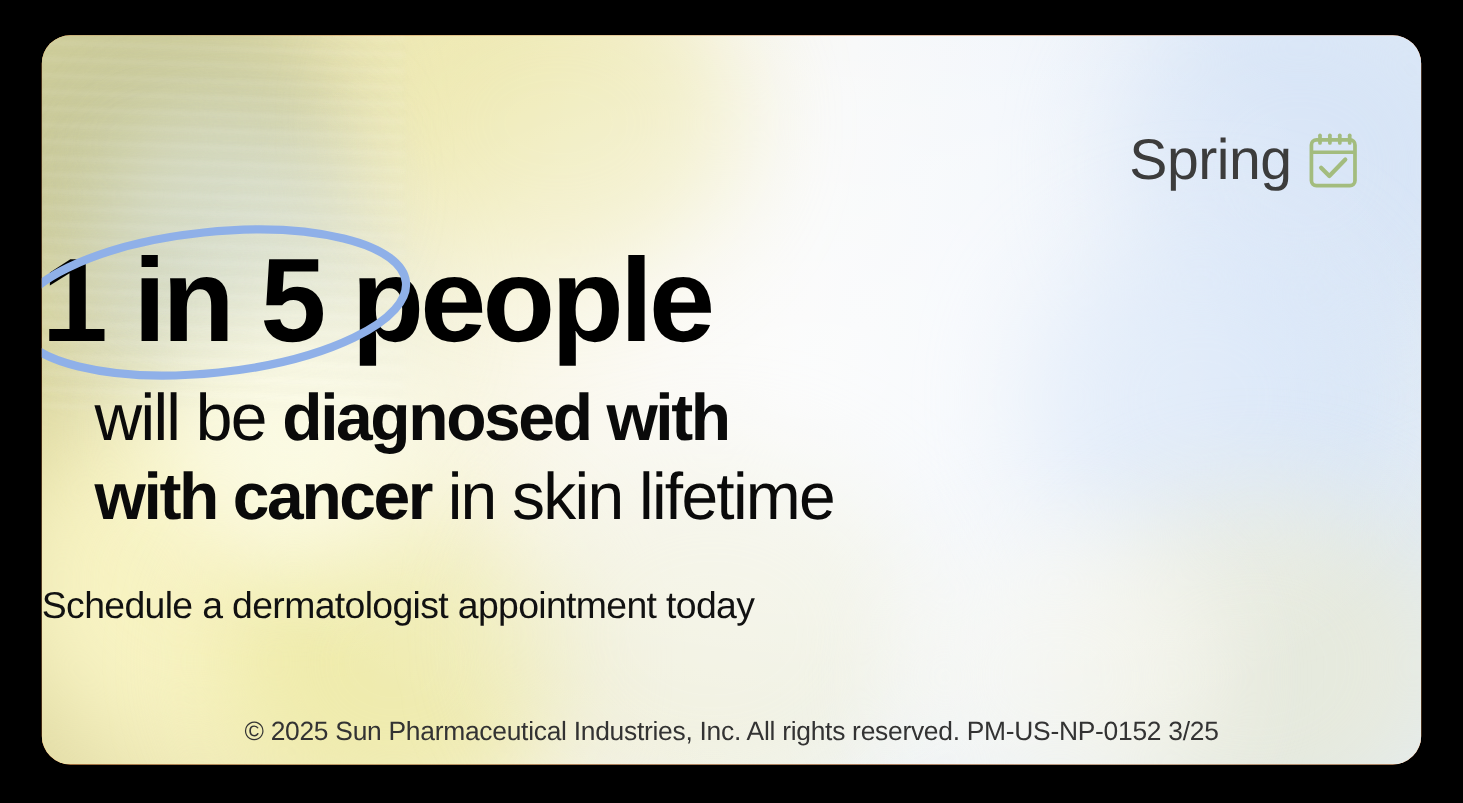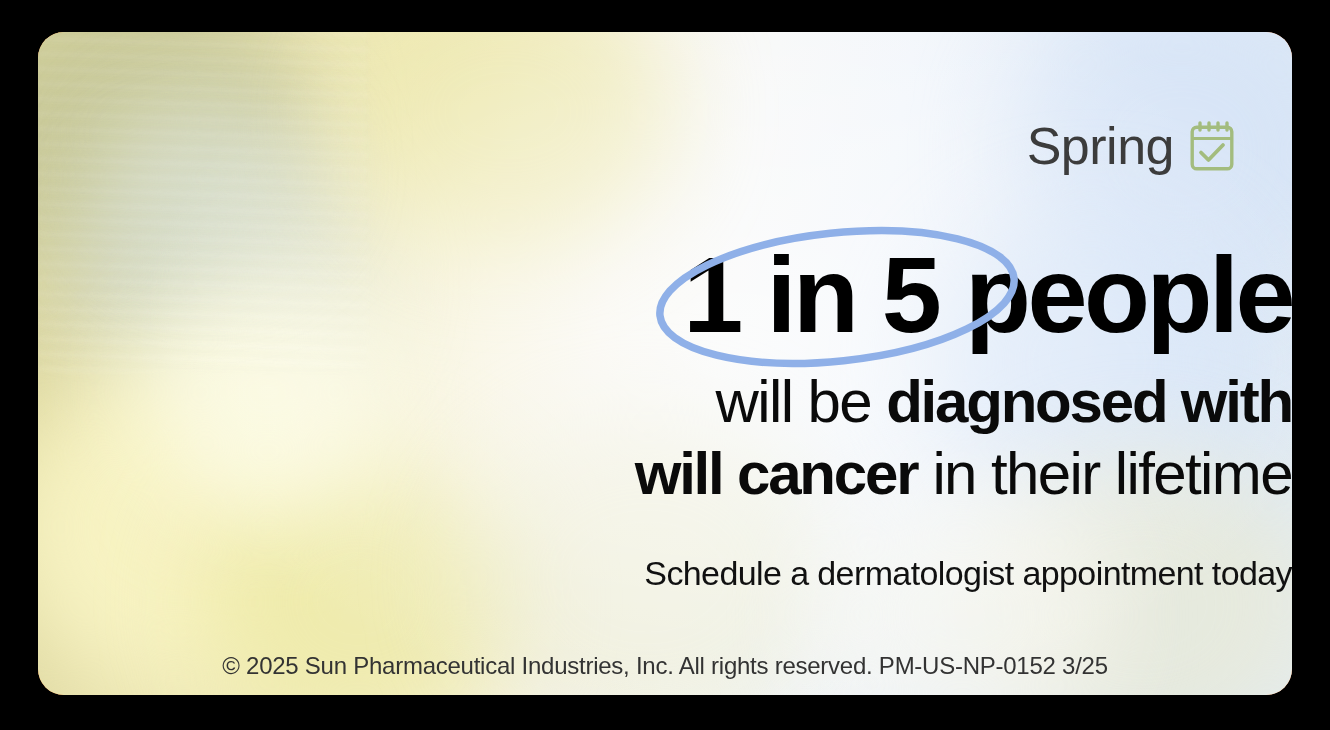--- a/index.html
+++ b/index.html
@@ -111,22 +111,22 @@
     letter-spacing:-0.5px;
     line-height:1;
     white-space:nowrap;
   }
   #header .hdr-word { display:block; }
 
   .cal-icon { display:block; width:48px; height:50px; flex:0 0 auto; }
 
   
   #headline-wrap {
-    position:absolute; left:0; right:0; top:206px;
-    text-align:right;
+    position:absolute; left:0; right:0; top:184px;
+    text-align:left;
   }
 
   .line-hero {
     position:relative;
     display:inline-block;
     font-size:108px;
     font-weight:900;
     color:#000;
     letter-spacing:-3.5px;
     line-height:1.06;
@@ -229,21 +229,21 @@
             </svg>
             <span>1 in 5</span>
           </span><span> people</span>
         </div>
 
         <div class="line-sub line-sub-1">
           <span>will be </span><span class="hv">diagnosed with</span>
         </div>
 
         <div class="line-sub">
-          <span class="hv">will cancer</span><span> in their lifetime</span>
+          <span class="hv">with cancer</span><span> in skin lifetime</span>
         </div>
 
         <div class="line-cta">Schedule a dermatologist appointment today</div>
       </div>
 
       <div id="legal">© 2025 Sun Pharmaceutical Industries, Inc. All rights reserved. PM-US-NP-0152 3/25</div>
 
     </div>
   </div>
 </div>

